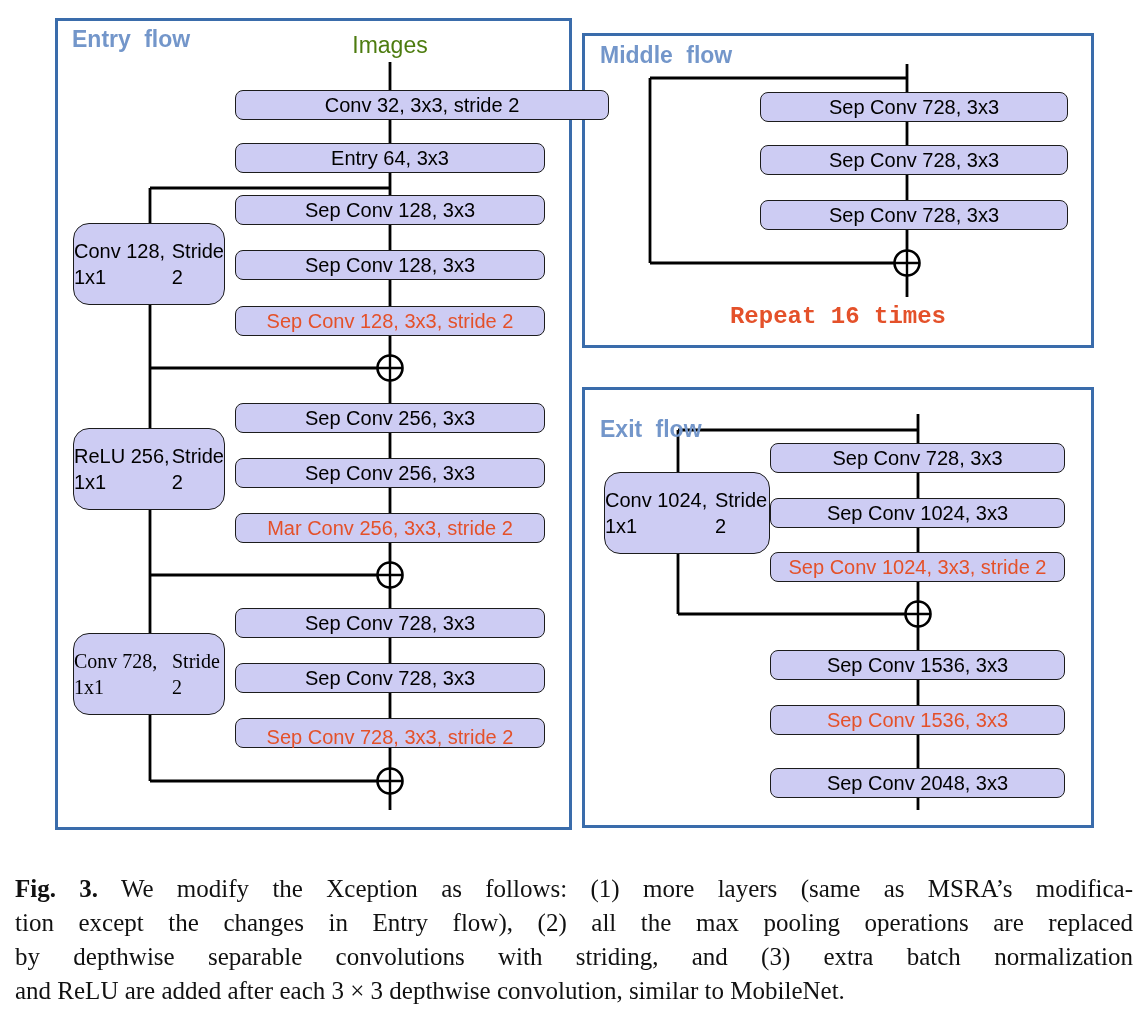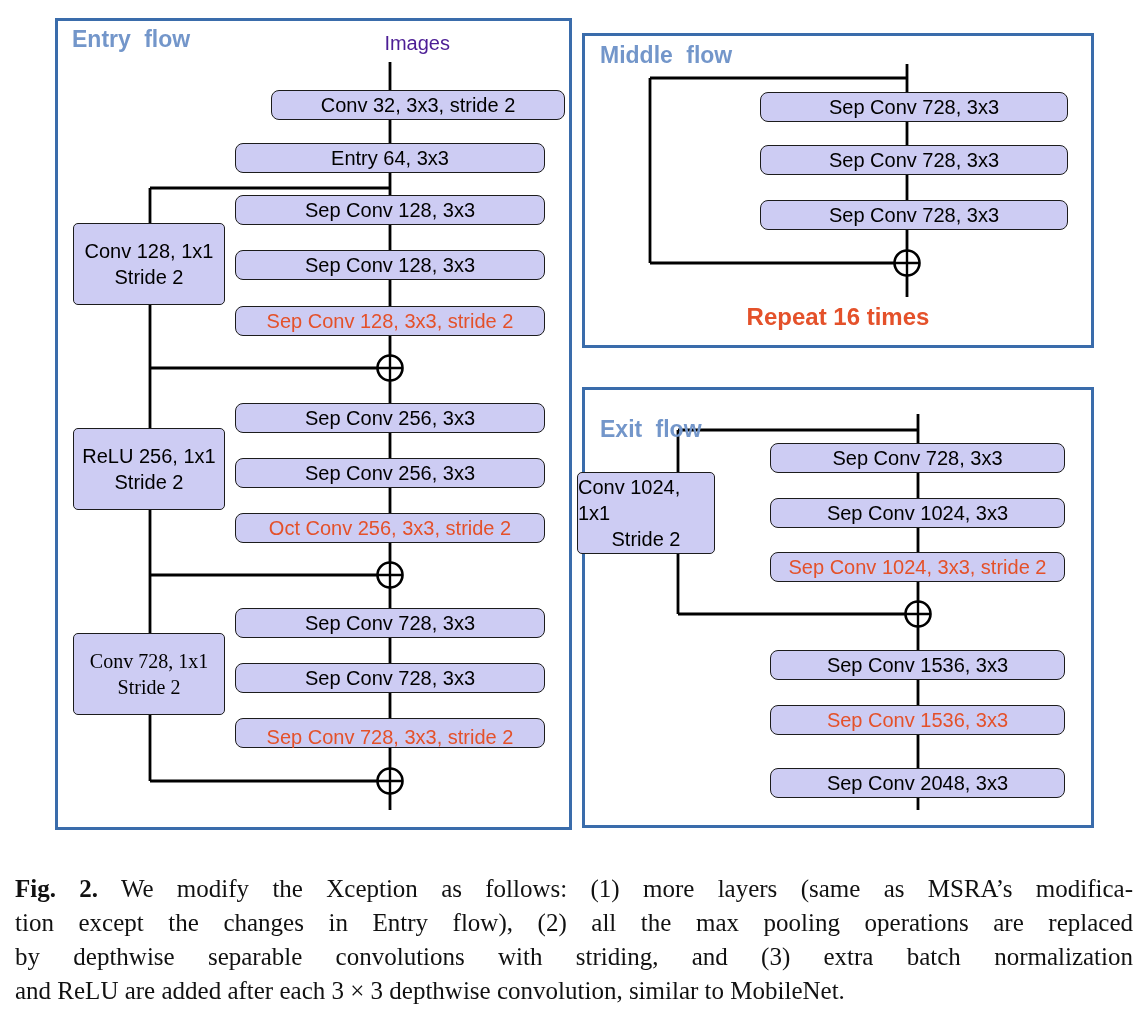--- a/index.html
+++ b/index.html
@@ -29,54 +29,54 @@
     z-index: 3;
     font-weight: bold;
     font-size: 23px;
     color: #7396ca;
     word-spacing: 7px;
     font-family: "Liberation Sans", sans-serif;
   }
   .imglabel {
     position: absolute;
     z-index: 3;
-    font-size: 20px;
-    color: #4c1d95;
-    text-align: right;
+    font-size: 23px;
+    color: #4d7c0f;
+    text-align: center;
   }
   .box {
     position: absolute;
     box-sizing: border-box;
     height: 30px;
     background: #cdccf3;
     border: 1.5px solid #1c1c1c;
     border-radius: 8px;
     display: flex;
     align-items: center;
     justify-content: center;
     font-size: 20px;
     line-height: 1;
     color: #000;
     z-index: 3;
     font-family: "Liberation Sans", sans-serif;
   }
   .box.red { color: #e4512a; }
   .sbox {
     height: 82px;
-    border-radius: 5px;
-    flex-direction: column;
+    border-radius: 16px;
     line-height: 26px;
   }
   .repeat {
     position: absolute;
     z-index: 3;
     font-weight: bold;
     font-size: 24px;
     color: #e4512a;
     text-align: center;
+    font-family: Liberation Mono, monospace;
   }
   .caption {
     position: absolute;
     left: 15px;
     top: 872px;
     width: 1118px;
     z-index: 3;
     font-family: "Liberation Serif", serif;
     font-size: 25px;
     line-height: 34px;
@@ -135,21 +135,21 @@
     </g>
     <g>
       <circle cx="918" cy="614" r="12.5" fill="#ffffff" stroke="#000" stroke-width="2.6"></circle>
       <path d="M918 602 V626 M906 614 H930" stroke="#000" stroke-width="2.4" fill="none"></path>
     </g>
   </svg>
 
   <div class="ftitle" style="left:72px; top:26px;">Entry flow</div>
   <div class="imglabel" style="left:330px; top:32px; width:120px;">Images</div>
 
-  <div class="box" style="left:235px; top:90px; width:294px;margin-left:36px;">
+  <div class="box" style="left:235px; top:90px; width:374px;">
       <span>Conv 32, 3x3, stride 2</span>
     </div>
   <div class="box" style="left:235px; top:143px; width:310px;">
       <span>Entry 64, 3x3</span>
     </div>
   <div class="box" style="left:235px; top:195px; width:310px;">
       <span>Sep Conv 128, 3x3</span>
     </div>
   <div class="box" style="left:235px; top:250px; width:310px;">
       <span>Sep Conv 128, 3x3</span>
@@ -157,21 +157,21 @@
   <div class="box red" style="left:235px; top:306px; width:310px;text-align:right;">
       <span>Sep Conv 128, 3x3, stride 2</span>
     </div>
   <div class="box" style="left:235px; top:403px; width:310px;">
       <span>Sep Conv 256, 3x3</span>
     </div>
   <div class="box" style="left:235px; top:458px; width:310px;">
       <span>Sep Conv 256, 3x3</span>
     </div>
   <div class="box red" style="left:235px; top:513px; width:310px;">
-      <span>Oct Conv 256, 3x3, stride 2</span>
+      <span>Mar Conv 256, 3x3, stride 2</span>
     </div>
   <div class="box" style="left:235px; top:608px; width:310px;">
       <span>Sep Conv 728, 3x3</span>
     </div>
   <div class="box" style="left:235px; top:663px; width:310px;">
       <span>Sep Conv 728, 3x3</span>
     </div>
   <div class="box red" style="left:235px; top:718px; width:310px;align-items:flex-end;">
       <span>Sep Conv 728, 3x3, stride 2</span>
     </div>
@@ -214,25 +214,25 @@
   <div class="box" style="left:770px; top:650px; width:295px;">
       <span>Sep Conv 1536, 3x3</span>
     </div>
   <div class="box red" style="left:770px; top:705px; width:295px;">
       <span>Sep Conv 1536, 3x3</span>
     </div>
   <div class="box" style="left:770px; top:760px; width:295px;margin-top:8px;">
       <span>Sep Conv 2048, 3x3</span>
     </div>
 
-  <div class="box sbox" style="left:577px; top:472px; width:138px;">
+  <div class="box sbox" style="left:604px; top:472px; width:166px;">
     <span>Conv 1024, 1x1</span>
     <span>Stride 2</span>
   </div>
 
   <div class="caption">
-    <div class="capline just"><span class="figlabel">Fig. 2.</span><span> We modify the Xception as follows: (1) more layers (same as MSRA’s modifica-</span></div>
+    <div class="capline just"><span class="figlabel">Fig. 3.</span><span> We modify the Xception as follows: (1) more layers (same as MSRA’s modifica-</span></div>
     <div class="capline just">tion except the changes in Entry flow), (2) all the max pooling operations are replaced</div>
     <div class="capline just">by depthwise separable convolutions with striding, and (3) extra batch normalization</div>
     <div class="capline">and ReLU are added after each 3 × 3 depthwise convolution, similar to MobileNet.</div>
   </div>
 
 </div>
 
 </body></html>

